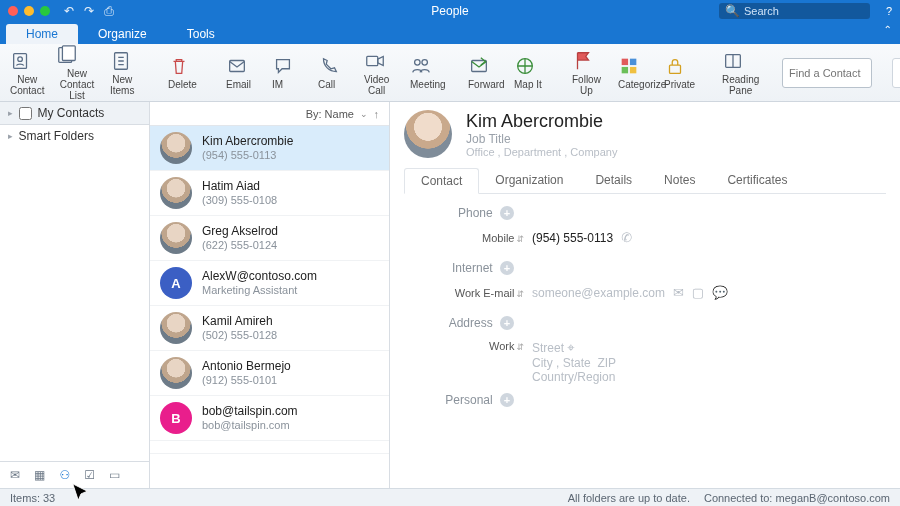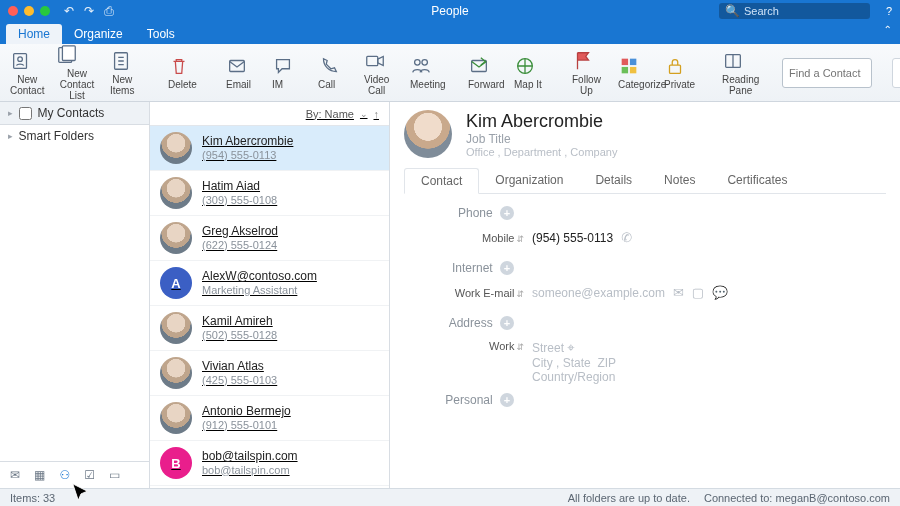--- a/index.html
+++ b/index.html
@@ -10,41 +10,41 @@
 .tl-close { background:#ff5f57; } .tl-min { background:#febc2e; } .tl-max { background:#28c840; }
 .title-icons { display:flex; gap:10px; margin-left:14px; font-size:12px; opacity:.9; }
 .app-title { position:absolute; left:50%; transform:translateX(-50%); font-size:12px; }
 .search-wrap { position:absolute; right:30px; display:flex; align-items:center; background:rgba(0,0,0,.25); border-radius:3px; padding:1px 6px; gap:4px; }
 .search-wrap input { background:transparent; border:none; outline:none; color:#fff; font-size:11px; width:120px; }
 .search-wrap input::placeholder { color:#cfe3f8; }
 .help-icon { position:absolute; right:8px; font-size:11px; }
 .collapse-icon { position:absolute; right:8px; top:24px; color:#fff; font-size:10px; }
 
 .tabbar { height: 22px; background: #1976d2; display:flex; align-items:flex-end; padding-left:6px; gap:0; }
-.tabbar .tab { padding: 3px 12px; font-size: 12px; color: #fff; cursor:pointer; }
+.tabbar .tab { padding: 3px 20px; font-size: 12px; color: #fff; cursor:pointer; }
 .tabbar .tab.active { background: #eef3f9; color:#1976d2; border-radius:3px 3px 0 0; }
 
 .ribbon { height: 58px; background: linear-gradient(#f8fafc,#eef2f6); border-bottom:1px solid #cfd6de; display:flex; align-items:center; padding:0 6px; gap:4px; position:relative; }
 .rbtn { display:flex; flex-direction:column; align-items:flex-start; justify-content:center; font-size:10px; color:#444; padding:2px 4px; min-width:42px; gap:2px; cursor:pointer;}
 .rbtn svg { width:22px; height:22px; }
 .rbtn.wide { min-width:50px; }
 .rsep { width:1px; height:44px; background:#d4dbe2; margin:0 4px; }
 .find-box { border:1px solid #b8c2cc; border-radius:3px; padding:2px 6px; font-size:11px; color:#888; width:90px; background:#fff; }
 .addrbook { display:flex; align-items:center; gap:4px; font-size:11px; color:#444; border:1px solid #cfd6de; padding:2px 6px; border-radius:3px; cursor:pointer; background:#fff;}
 .right-group { display:flex; flex-direction:row; gap:20px; margin-left:6px; }
 
 .body { display:flex; height: calc(506px - 22px - 22px - 58px - 18px); }
 .sidebar { width:150px; border-right:1px solid #d8dde3; display:flex; flex-direction:column; font-size:12px; color:#333; }
 .side-row { padding:4px 8px; display:flex; align-items:center; gap:6px; cursor:pointer;}
 .side-row:first-child { background:#eef2f6; border-bottom:1px solid #d8dde3; }
 .side-spacer { flex:1; }
 .navicons { display:flex; gap:14px; padding:6px 10px; border-top:1px solid #d8dde3; color:#6b7785; }
 .navicons .sel { color:#1976d2; }
 
-.listcol { width:240px; border-right:1px solid #d8dde3; display:flex; flex-direction:column;text-decoration:underline; }
+.listcol { width:240px; border-right:1px solid #d8dde3; display:flex; flex-direction:column; }
 .list-header { height:24px; border-bottom:1px solid #e2e6eb; display:flex; align-items:center; justify-content:flex-end; padding:0 10px; font-size:11px; color:#555; gap:6px;}
 .contacts { flex:1; overflow:hidden; }
 .citem { display:flex; align-items:center; gap:10px; padding:6px 10px; border-bottom:1px solid #f0f2f4; cursor:pointer;}
 .citem.sel { background:#d9ecfb; }
 .avatar { width:32px; height:32px; border-radius:50%; flex-shrink:0; display:flex; align-items:center; justify-content:center; color:#fff; font-weight:600; font-size:13px; }
 .av-img { background: radial-gradient(circle at 50% 35%, #e8d5c4 35%, #bfa58c 36% 55%, #6d7b88 56%); }
 .av-a { background:#3b5fc4; } .av-b { background:#e91e8c; }
 .cname { font-size:12px; color:#222; line-height:1.2;}
 .csub { font-size:11px; color:#8a929b; line-height:1.2;}
 
@@ -294,27 +294,20 @@
         <div class="citem">
           <div class="avatar av-img"></div>
           <div>
             <div class="cname">Kamil Amireh</div>
             <div class="csub">(502) 555-0128</div>
           </div>
         </div>
         <div class="citem">
           <div class="avatar av-img"></div>
           <div>
-            <div class="cname">Vivian Atlas</div>
-            <div class="csub">(425) 555-0103</div>
-          </div>
-        </div>
-        <div class="citem">
-          <div class="avatar av-img"></div>
-          <div>
             <div class="cname">Antonio Bermejo</div>
             <div class="csub">(912) 555-0101</div>
           </div>
         </div>
         <div class="citem">
           <div class="avatar av-b">B</div>
           <div>
             <div class="cname">bob@tailspin.com</div>
             <div class="csub">bob@tailspin.com</div>
           </div>

